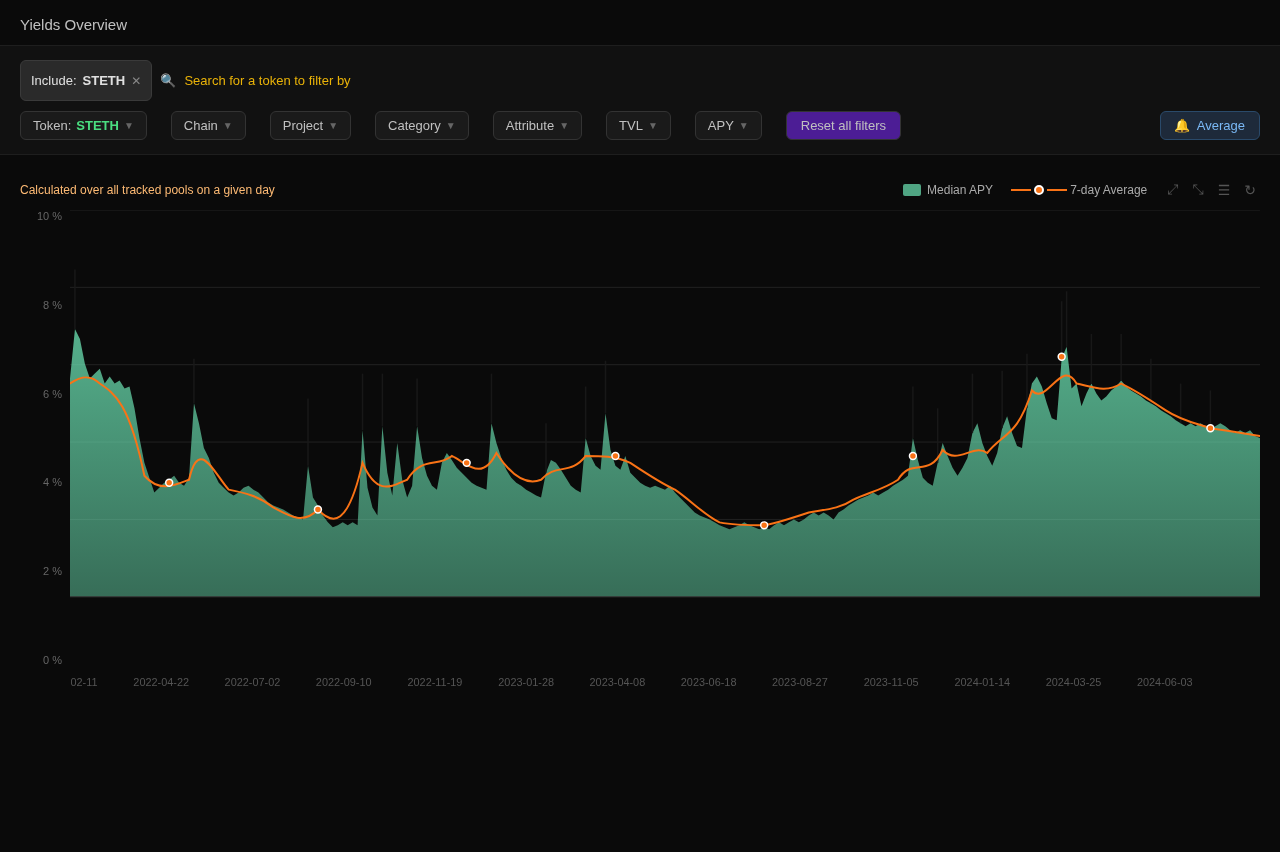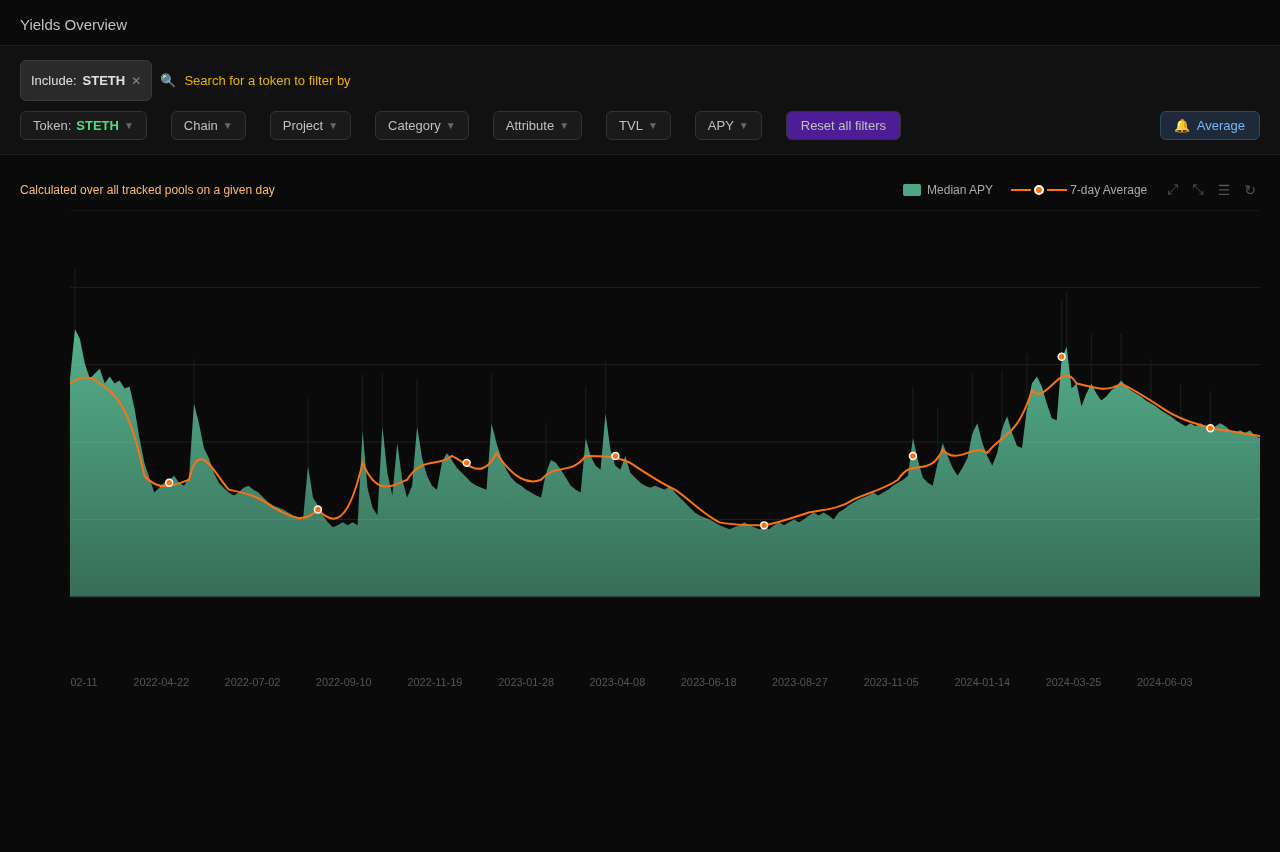--- a/index.html
+++ b/index.html
@@ -298,20 +298,28 @@
       <div class="chart-actions">
         <button class="chart-action-btn" title="Expand">⤢</button>
         <button class="chart-action-btn" title="Shrink">⤡</button>
         <button class="chart-action-btn" title="Table">☰</button>
         <button class="chart-action-btn" title="Refresh">↻</button>
       </div>
     </div>
   </div>
 
   <div class="chart-container">
+    <div class="y-axis-labels">
+      <span>10 %</span>
+      <span>8 %</span>
+      <span>6 %</span>
+      <span>4 %</span>
+      <span>2 %</span>
+      <span>0 %</span>
+    </div>
     <div class="chart-svg-wrapper">
       <svg class="chart-svg" viewBox="0 0 1200 490" xmlns="http://www.w3.org/2000/svg">
 
         <line x1="0" y1="0" x2="1200" y2="0" stroke="#222" stroke-width="1"></line>
         <line x1="0" y1="78" x2="1200" y2="78" stroke="#222" stroke-width="1"></line>
         <line x1="0" y1="156" x2="1200" y2="156" stroke="#222" stroke-width="1"></line>
         <line x1="0" y1="234" x2="1200" y2="234" stroke="#222" stroke-width="1"></line>
         <line x1="0" y1="312" x2="1200" y2="312" stroke="#222" stroke-width="1"></line>
         <line x1="0" y1="390" x2="1200" y2="390" stroke="#222" stroke-width="1"></line>
 

